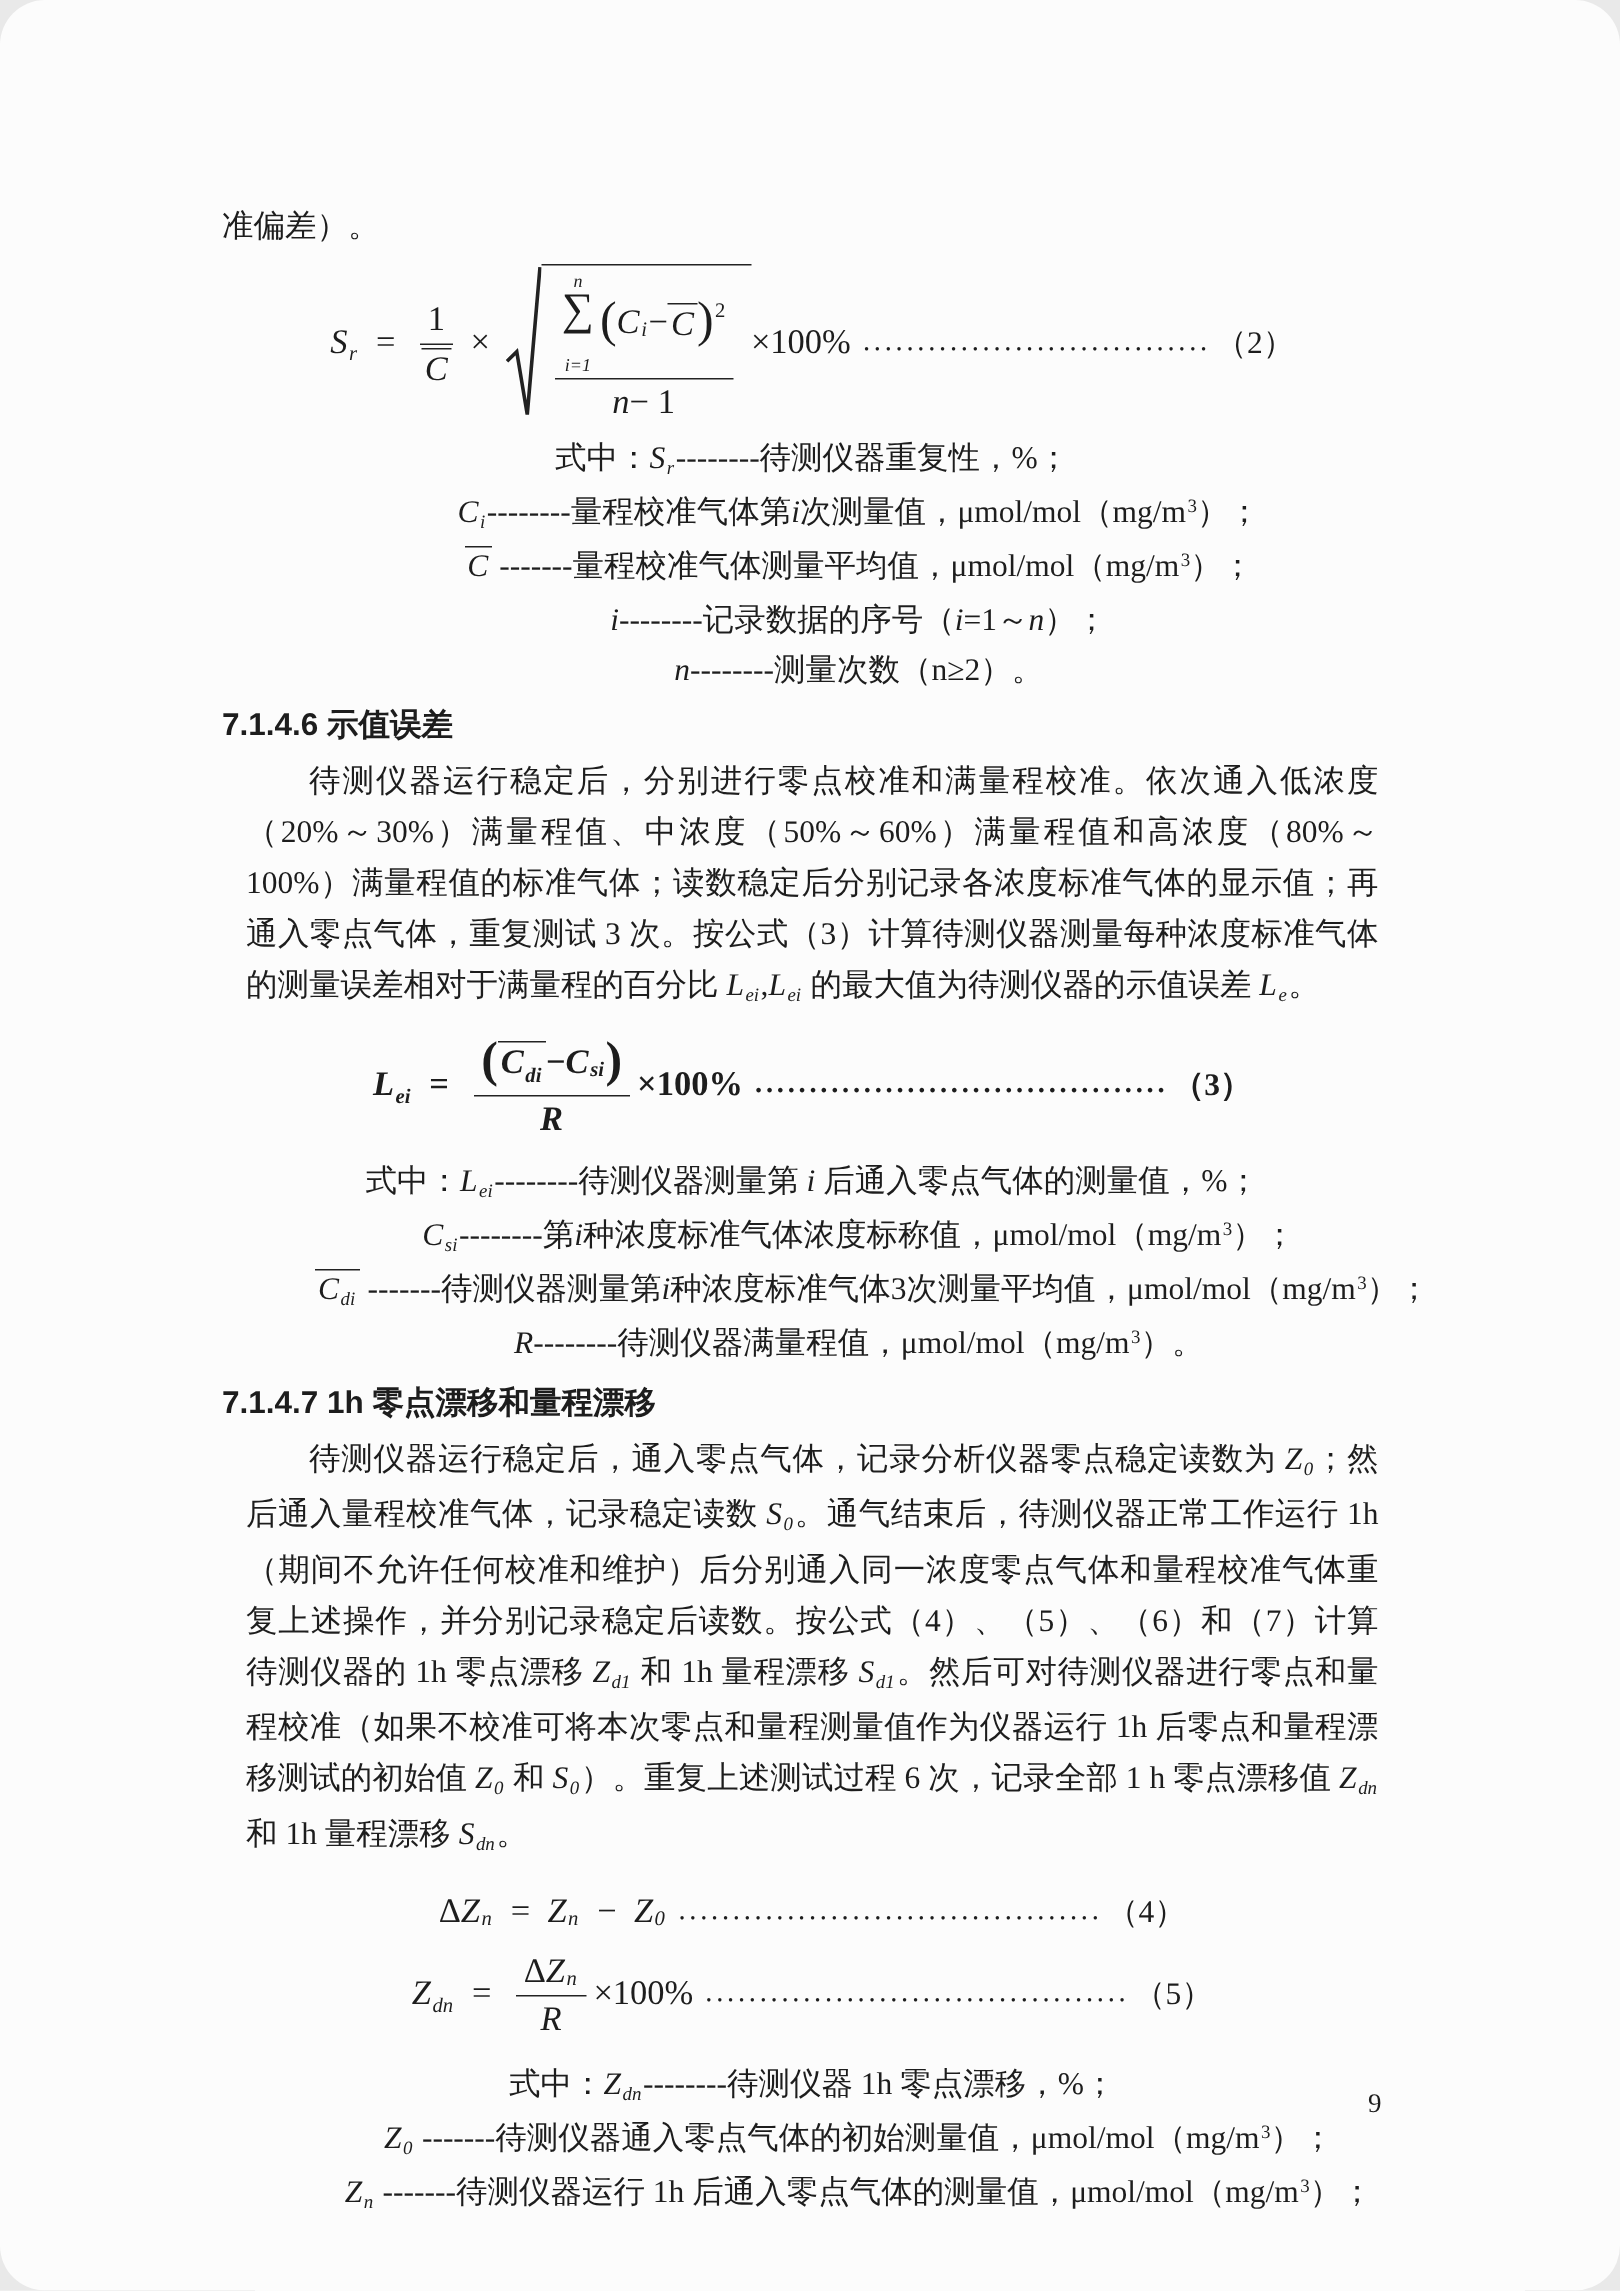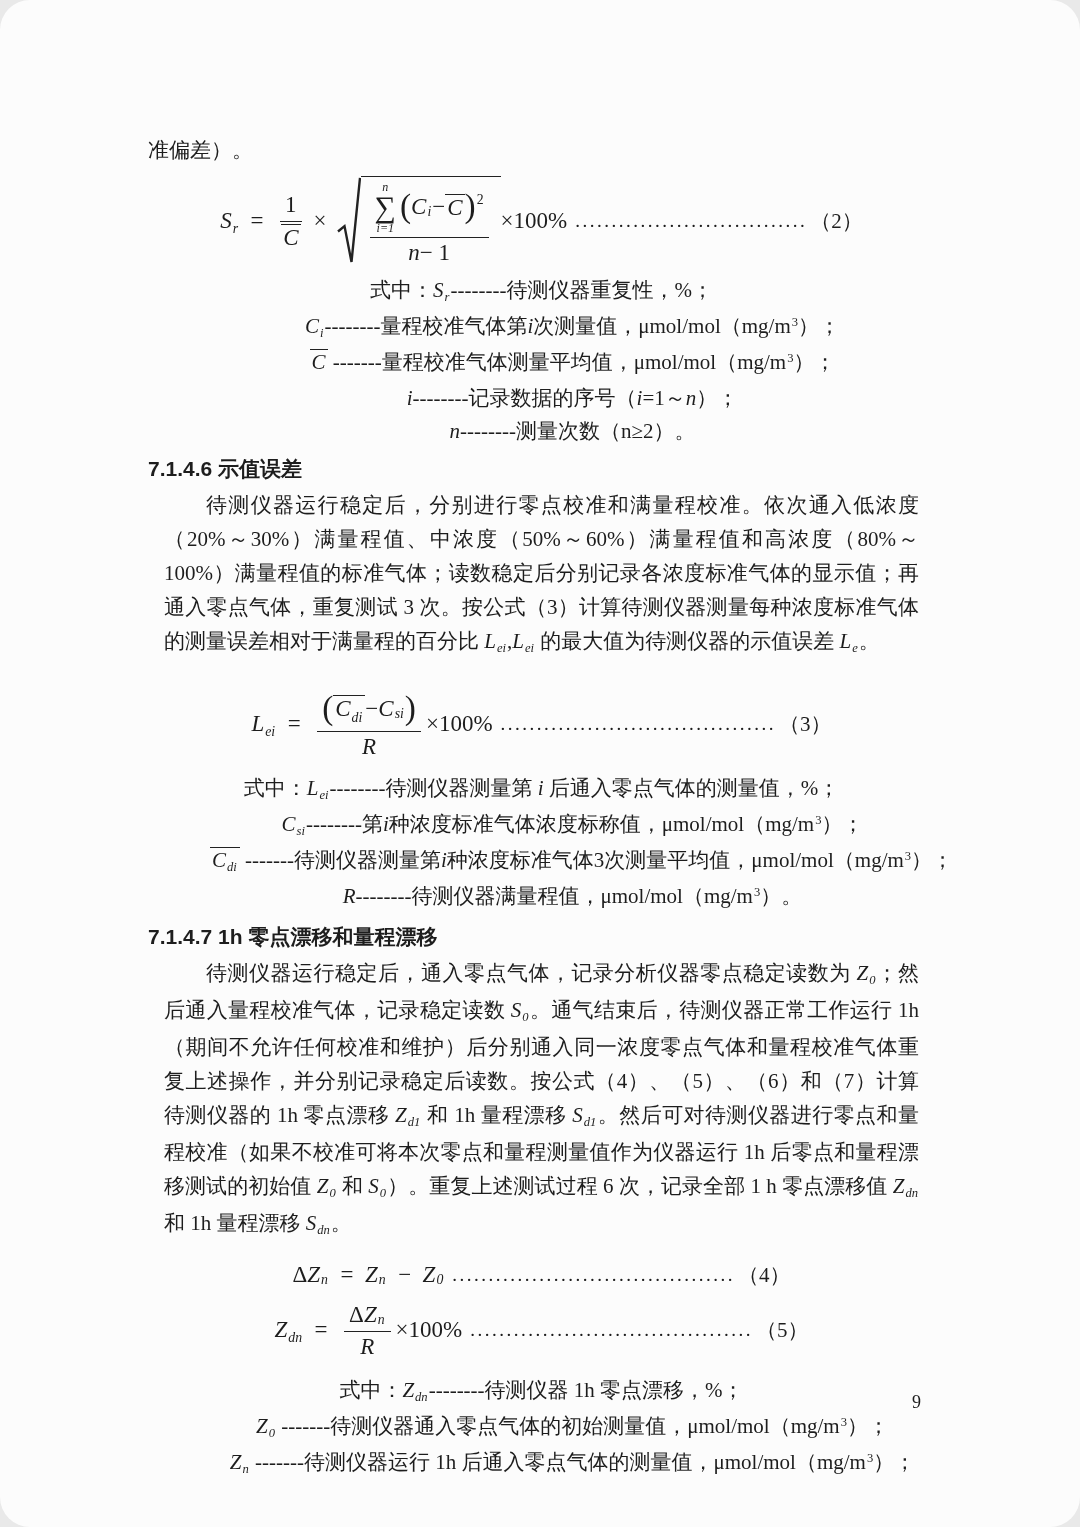--- a/index.html
+++ b/index.html
@@ -32,29 +32,29 @@
   
   .v{font-style:italic;}
   .tx{font-style:normal;}
   .sb{font-size:60%;font-style:italic;position:relative;top:0.38em;margin:0 1px;}
   .sp{font-size:60%;position:relative;top:-0.55em;margin-left:1px;}
   .ol{display:inline-block;border-top:1.4px solid #222;padding:1px 2px 0;line-height:1.05;}
   .bigp{font-size:145%;position:relative;top:-1px;font-style:normal;}
   .sum{display:inline-flex;flex-direction:column;align-items:center;line-height:1;margin-right:4px;vertical-align:middle;}
   .sum .stop{font-size:12px;font-style:italic;margin-bottom:1px;}
   .sum .sigma{font-size:30px;line-height:0.85;}
-  .sum .sbot{font-size:12px;font-style:italic;margin-top:2px;}
+  .sum .sbot{font-size:12px;font-style:italic;margin-top:17px;}
 
   
   .formula-row{
     display:flex;align-items:center;justify-content:center;
     overflow:hidden;font-size:23px;
   }
   .formula-row.f2{margin:12px 0 8px;}
-  .formula-row.f3{margin:28px 0 12px;}
+  .formula-row.f3{margin:12px 0 12px;font-weight:bold;}
   .formula-row.f4{margin:18px 0 6px;}
   .formula-row.f5{margin:12px 0 14px;}
   .fm{display:inline-flex;align-items:center;}
   .fop{margin:0 7px;font-style:normal;}
   .frac{display:inline-flex;flex-direction:column;align-items:center;margin:0 5px;}
   .fnum{display:inline-flex;align-items:center;justify-content:center;border-bottom:1.5px solid #222;padding:1px 5px 3px;}
   .fden{display:inline-flex;align-items:center;justify-content:center;padding-top:2px;}
   .sqrt{position:relative;display:inline-flex;padding-left:24px;margin-left:3px;}
   .radsign{position:absolute;left:0;top:0;width:24px;height:100%;}
   .radicand{border-top:1.6px solid #222;padding:3px 7px 0 4px;display:inline-flex;align-items:center;}

